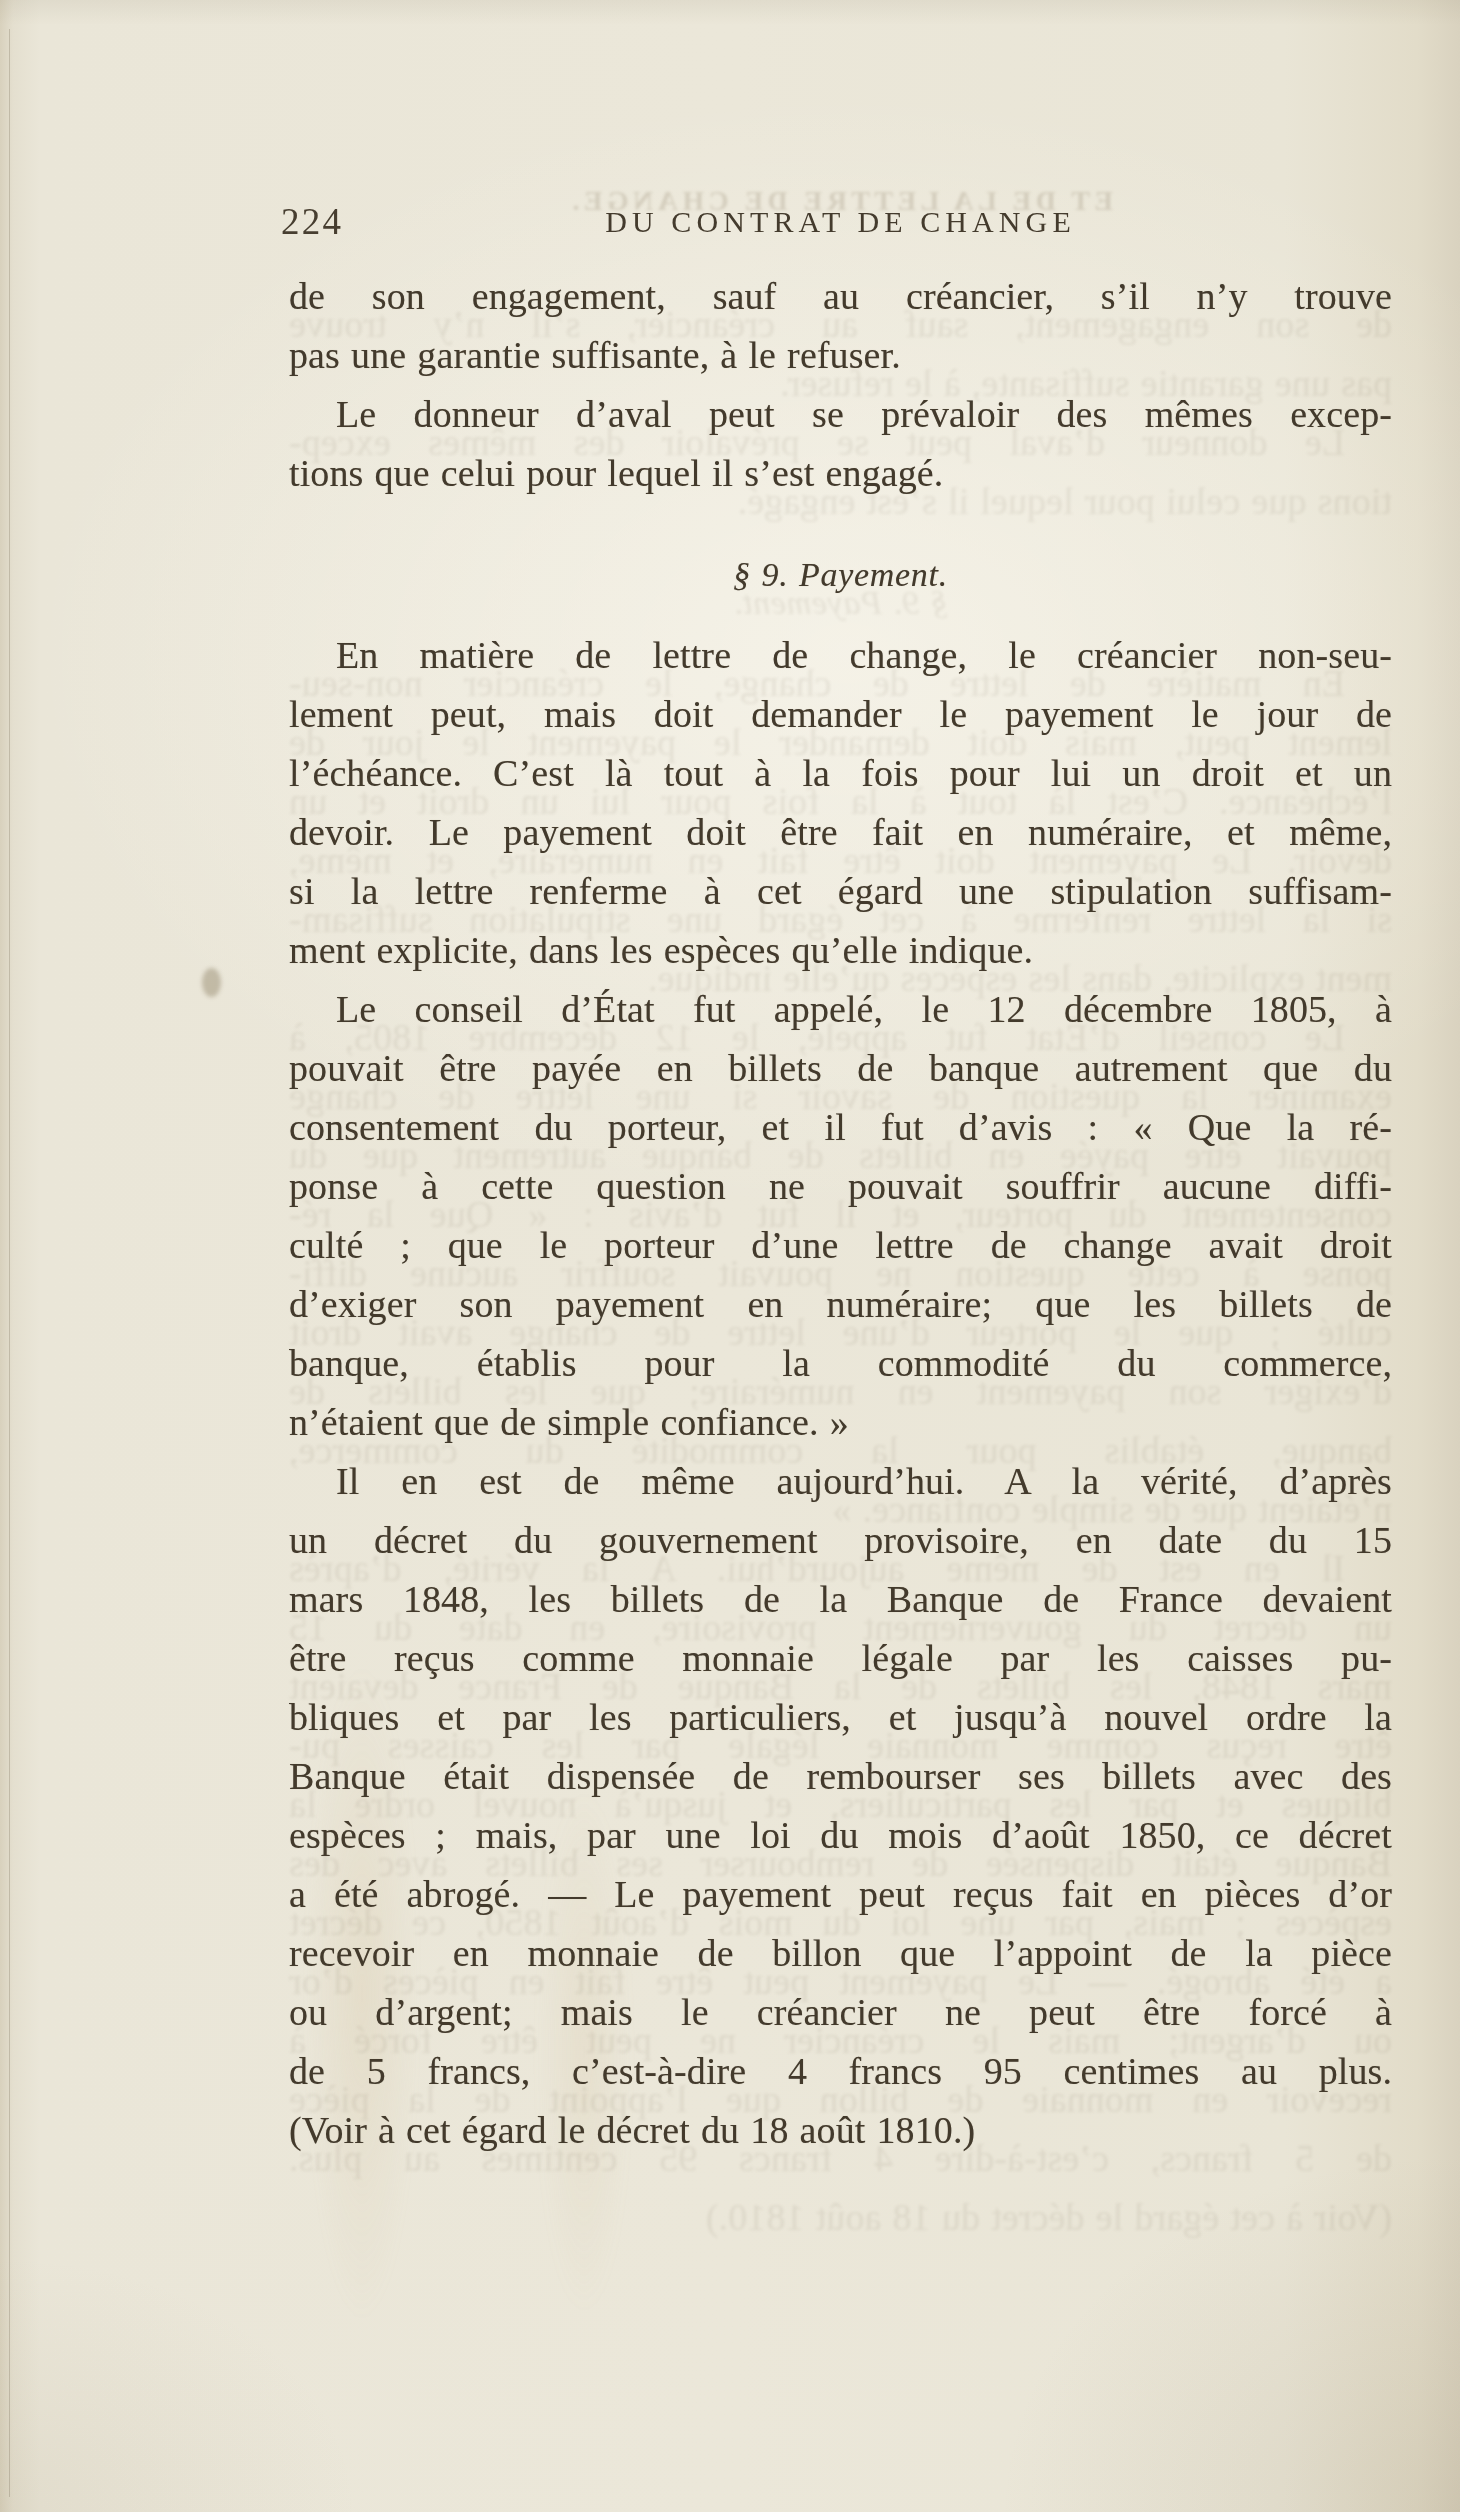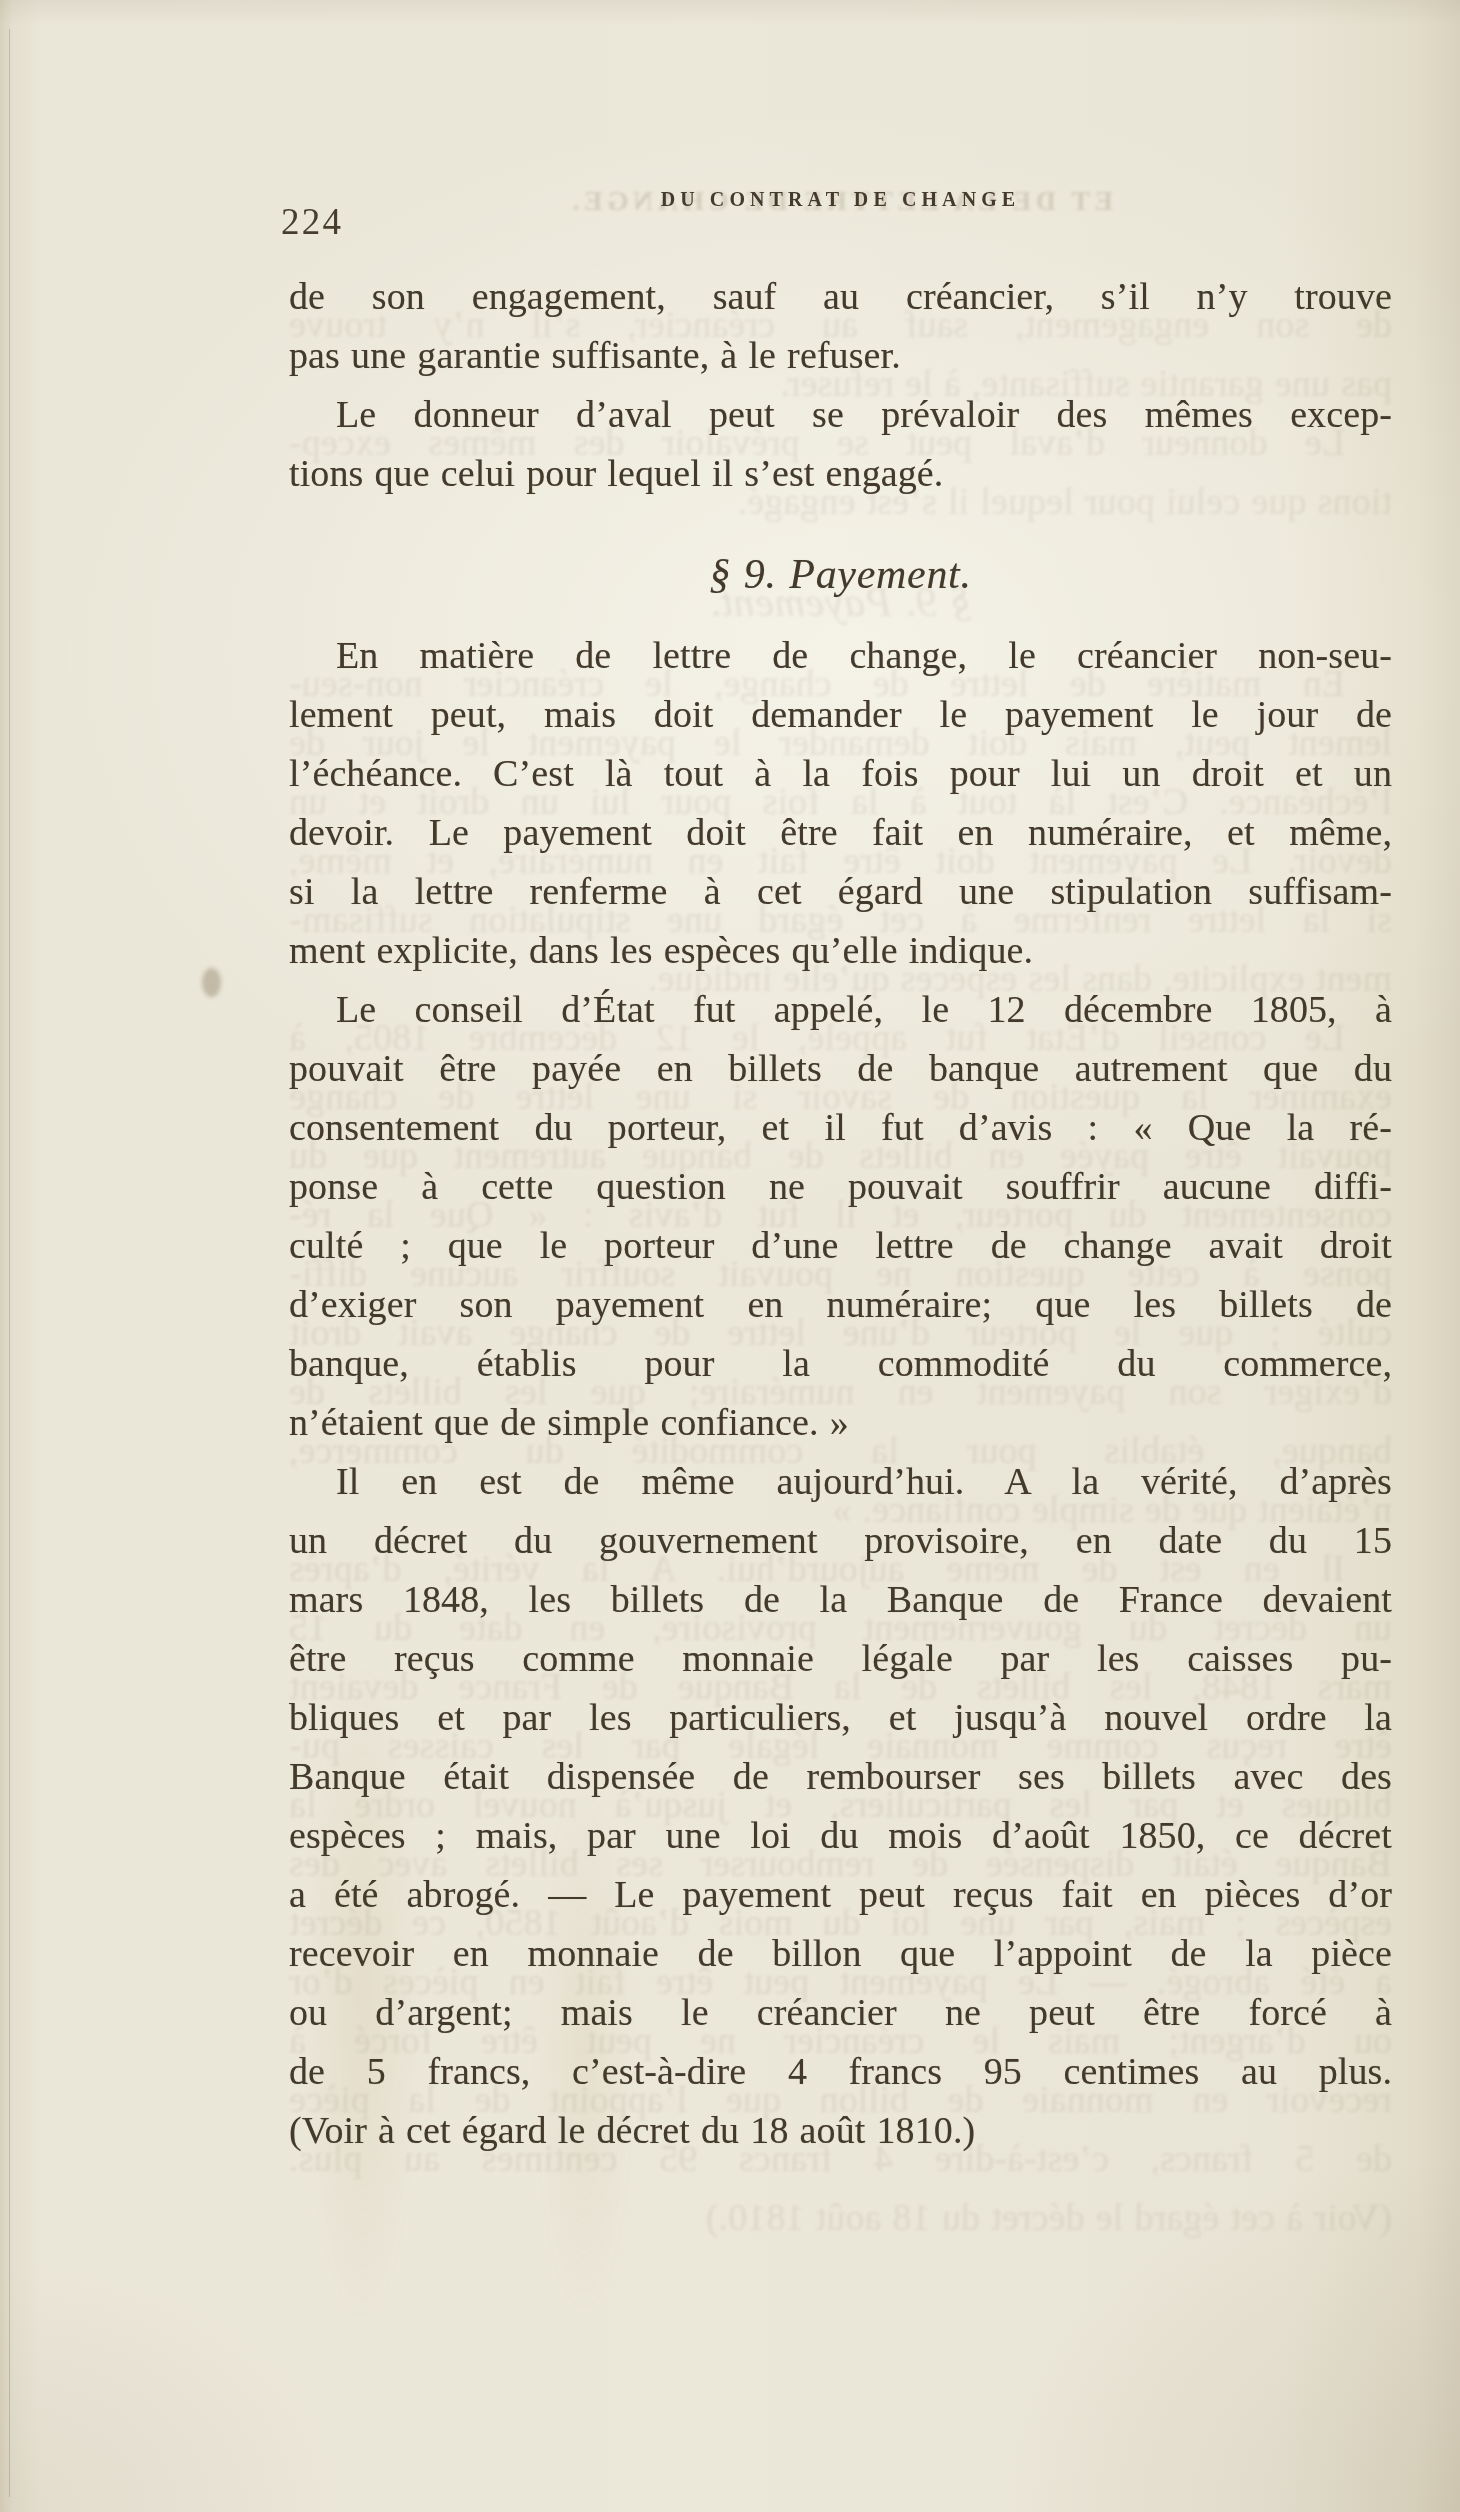--- a/index.html
+++ b/index.html
@@ -26,35 +26,35 @@
       background:radial-gradient(closest-side, rgba(198,172,124,.16), rgba(198,172,124,0));filter:blur(5.8px);}
   .s2{left:540px;top:1789px;width:88px;height:526px;
       background:radial-gradient(closest-side, rgba(198,172,124,.13), rgba(198,172,124,0));filter:blur(7.3px);}
   .s3{left:202px;top:968px;width:19px;height:29px;background:rgba(110,92,60,.32);filter:blur(2.2px);}
 
   .pagenum{
     position:absolute;left:281px;top:203px;
     font-size:37px;line-height:1;color:#473e30;letter-spacing:2.2px;
   }
   .runhead{
-    position:absolute;left:289px;top:189px;width:1103px;text-align:center;
-    font-size:20px;line-height:1;font-weight:700;letter-spacing:5.1px;color:#443b2d;
+    position:absolute;left:289px;top:207px;width:1103px;text-align:center;
+    font-size:30px;line-height:1;font-weight:400;letter-spacing:5.1px;color:#443b2d;
   }
 
   .flow{position:absolute;left:289px;top:267px;width:1103px;color:#433a2c;}
   .line{
     font-size:38px;line-height:59px;
     text-align:justify;text-align-last:justify;
     letter-spacing:0.1px;word-spacing:1.5px;
     text-shadow:0 0 0.7px rgba(67,58,44,.35);
   }
   .line.ind{text-indent:47px;}
   .line.last{text-align:right;text-align-last:left;}
   .line.h{
-    font-size:42px;font-style:italic;font-weight:400;
+    font-size:34px;font-style:italic;font-weight:400;
     text-align:center;text-align-last:center;
     margin:42px 0 22px;letter-spacing:0.7px;
   }
 
   
   .bleed-head{
     position:absolute;left:289px;top:187px;width:1103px;text-align:center;
     transform:scaleX(-1);filter:blur(1.5px);opacity:.25;
     font-size:28px;line-height:1;font-weight:700;letter-spacing:4.4px;color:#8d7f66;
   }

